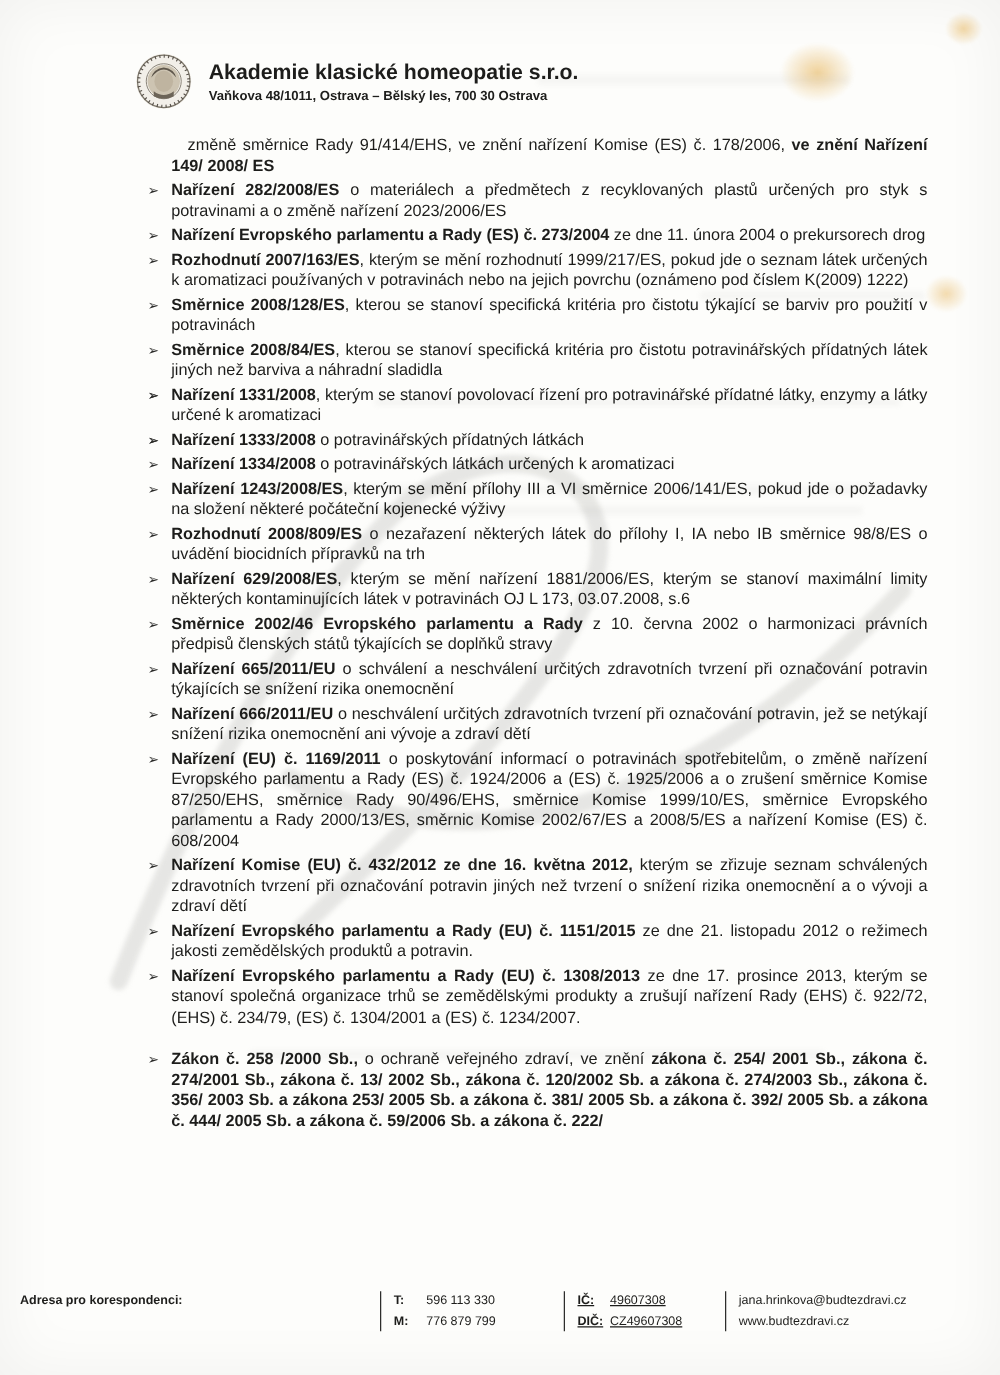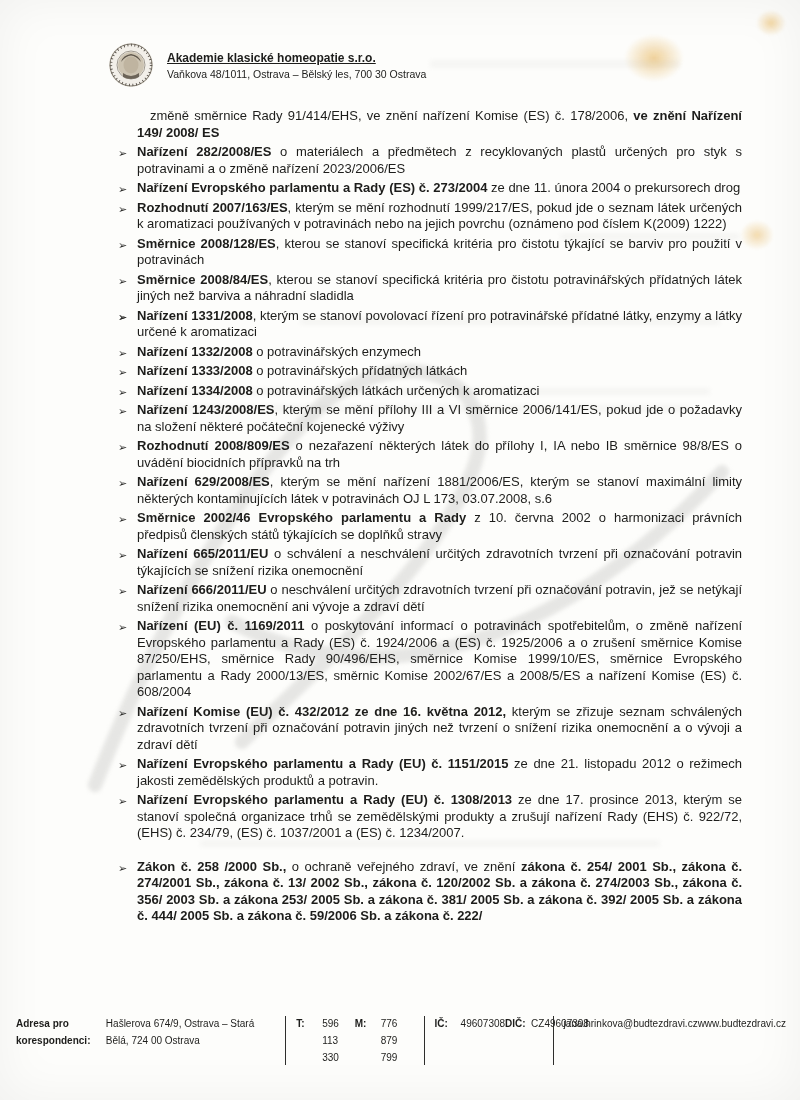--- a/index.html
+++ b/index.html
@@ -27,39 +27,39 @@
   .g1 { top: 60px; left: 430px; width: 250px; height: 8px; }
   .g2 { top: 233px; left: 560px; width: 180px; height: 7px; }
   .g3 { top: 318px; left: 300px; width: 420px; height: 7px; }
   .g4 { top: 388px; left: 150px; width: 560px; height: 7px; }
   .g5 { top: 405px; left: 150px; width: 540px; height: 7px; }
   .g6 { top: 840px; left: 200px; width: 460px; height: 7px; }
 
   
   header { position: absolute; top: 42px; left: 108px; display: flex; align-items: center; gap: 13px; }
   .logo { width: 46px; height: 46px; flex: none; }
-  .company { font-weight: bold; font-size: 12px; text-decoration: underline; }
-  .addr { font-size: 10.5px; margin-top: 3px; }
+  .company { font-weight: bold; font-size: 17px; }
+  .addr { font-size: 10.5px; margin-top: 3px; font-weight: bold; }
 
   
   main { position: absolute; top: 108px; left: 118px; width: 624px; font-size: 13px; line-height: 16.5px; }
   .intro { margin: 0 0 2px 0; padding-left: 19px; text-indent: 13px; text-align: justify; }
   .reg-list { list-style: none; margin: 0; padding: 0; }
   .reg-list li { position: relative; padding-left: 19px; margin-top: 3px; text-align: justify; }
   .reg-list li.gap { margin-top: 17px; }
   .marker { position: absolute; left: 0; top: 1px; font-size: 11px; color: #2a2a28; }
   .b { font-weight: bold; }
 
   
   footer { position: absolute; left: 16px; right: 14px; bottom: 34px;
     display: flex; align-items: stretch; font-size: 10px; line-height: 17px; }
-  .f-col  { display: flex; justify-content: space-between; }
+  .f-col  { display: flex; flex-direction: column; justify-content: space-between; }
   .f-addr { width: 278px; }
   .f-phone{ width: 126px; }
-  .f-ids  { width: 108px; }
+  .f-ids  { width: 108px; text-decoration: underline; }
   .f-web  { flex: 1; }
   .f-label{ font-weight: bold; }
   .f-row  { display: flex; }
   .f-row .f-label { width: 26px; flex: none; }
   .f-div  { width: 1px; background: #2e2e2c; margin: 1px 10px; }
 </style>
 </head>
 <body>
 
 <div class="page">
@@ -101,41 +101,40 @@
   <main>
     <p class="intro"><span>změně směrnice Rady 91/414/EHS, ve znění nařízení Komise (ES) č. 178/2006, </span><span class="b">ve znění Nařízení 149/ 2008/ ES</span></p>
     <ul class="reg-list">
         <li><span class="marker">➢</span><span class="itxt"><span class="b">Nařízení 282/2008/ES</span><span> o materiálech a předmětech z recyklovaných plastů určených pro styk s potravinami a o změně nařízení 2023/2006/ES</span></span></li>
         <li><span class="marker">➢</span><span class="itxt"><span class="b">Nařízení Evropského parlamentu a Rady (ES) č. 273/2004</span><span> ze dne 11. února 2004 o prekursorech drog</span></span></li>
         <li><span class="marker">➢</span><span class="itxt"><span class="b">Rozhodnutí 2007/163/ES</span><span>, kterým se mění rozhodnutí 1999/217/ES, pokud jde o seznam látek určených k aromatizaci používaných v potravinách nebo na jejich povrchu (oznámeno pod číslem K(2009) 1222)</span></span></li>
         <li><span class="marker">➢</span><span class="itxt"><span class="b">Směrnice 2008/128/ES</span><span>, kterou se stanoví specifická kritéria pro čistotu týkající se barviv pro použití v potravinách</span></span></li>
         <li><span class="marker">➢</span><span class="itxt"><span class="b">Směrnice 2008/84/ES</span><span>, kterou se stanoví specifická kritéria pro čistotu potravinářských přídatných látek jiných než barviva a náhradní sladidla</span></span></li>
         <li><span class="marker">➢</span></li>
         <li><span class="marker">➢</span><span class="itxt"><span class="b">Nařízení 1331/2008</span><span>, kterým se stanoví povolovací řízení pro potravinářské přídatné látky, enzymy a látky určené k aromatizaci</span></span></li>
-        <li><span class="marker">➢</span><span class="itxt"><span class="b">Nařízení 1332/2008</span><span> o potravinářských enzymech</span></span></li>
+        <li><span class="marker">➢</span></li>
         <li><span class="marker">➢</span><span class="itxt"><span class="b">Nařízení 1333/2008</span><span> o potravinářských přídatných látkách</span></span></li>
         <li><span class="marker">➢</span><span class="itxt"><span class="b">Nařízení 1334/2008</span><span> o potravinářských látkách určených k aromatizaci</span></span></li>
         <li><span class="marker">➢</span><span class="itxt"><span class="b">Nařízení 1243/2008/ES</span><span>, kterým se mění přílohy III a VI směrnice 2006/141/ES, pokud jde o požadavky na složení některé počáteční kojenecké výživy</span></span></li>
         <li><span class="marker">➢</span><span class="itxt"><span class="b">Rozhodnutí 2008/809/ES</span><span> o nezařazení některých látek do přílohy I, IA nebo IB směrnice 98/8/ES o uvádění biocidních přípravků na trh</span></span></li>
         <li><span class="marker">➢</span><span class="itxt"><span class="b">Nařízení 629/2008/ES</span><span>, kterým se mění nařízení 1881/2006/ES, kterým se stanoví maximální limity některých kontaminujících látek v potravinách OJ L 173, 03.07.2008, s.6</span></span></li>
         <li><span class="marker">➢</span><span class="itxt"><span class="b">Směrnice 2002/46 Evropského parlamentu a Rady</span><span> z 10. června 2002 o harmonizaci právních předpisů členských států týkajících se doplňků stravy</span></span></li>
         <li><span class="marker">➢</span><span class="itxt"><span class="b">Nařízení 665/2011/EU</span><span> o schválení a neschválení určitých zdravotních tvrzení při označování potravin týkajících se snížení rizika onemocnění</span></span></li>
         <li><span class="marker">➢</span><span class="itxt"><span class="b">Nařízení 666/2011/EU</span><span> o neschválení určitých zdravotních tvrzení při označování potravin, jež se netýkají snížení rizika onemocnění ani vývoje a zdraví dětí</span></span></li>
         <li><span class="marker">➢</span><span class="itxt"><span class="b">Nařízení (EU) č. 1169/2011</span><span> o poskytování informací o potravinách spotřebitelům, o změně nařízení Evropského parlamentu a Rady (ES) č. 1924/2006 a (ES) č. 1925/2006 a o zrušení směrnice Komise 87/250/EHS, směrnice Rady 90/496/EHS, směrnice Komise 1999/10/ES, směrnice Evropského parlamentu a Rady 2000/13/ES, směrnic Komise 2002/67/ES a 2008/5/ES a nařízení Komise (ES) č. 608/2004</span></span></li>
         <li><span class="marker">➢</span><span class="itxt"><span class="b">Nařízení Komise (EU) č. 432/2012 ze dne 16. května 2012,</span><span> kterým se zřizuje seznam schválených zdravotních tvrzení při označování potravin jiných než tvrzení o snížení rizika onemocnění a o vývoji a zdraví dětí</span></span></li>
         <li><span class="marker">➢</span><span class="itxt"><span class="b">Nařízení Evropského parlamentu a Rady (EU) č. 1151/2015</span><span> ze dne 21. listopadu 2012 o režimech jakosti zemědělských produktů a potravin.</span></span></li>
-        <li><span class="marker">➢</span><span class="itxt"><span class="b">Nařízení Evropského parlamentu a Rady (EU) č. 1308/2013</span><span> ze dne 17. prosince 2013, kterým se stanoví společná organizace trhů se zemědělskými produkty a zrušují nařízení Rady (EHS) č. 922/72, (EHS) č. 234/79, (ES) č. 1037/2001 a (ES) č. 1234/2007.</span></span></li>
+        <li><span class="marker">➢</span><span class="itxt"><span class="b">Nařízení Evropského parlamentu a Rady (EU) č. 1308/2013</span><span> ze dne 17. prosince 2013, kterým se stanoví společná organizace trhů se zemědělskými produkty a zrušují nařízení Rady (EHS) č. 922/72, (EHS) č. 234/79, (ES) č. 1304/2001 a (ES) č. 1234/2007.</span></span></li>
         <li class="gap"><span class="marker">➢</span><span class="itxt"><span class="b">Zákon č. 258 /2000 Sb.,</span><span> o ochraně veřejného zdraví, ve znění </span><span class="b">zákona č. 254/ 2001 Sb., zákona č. 274/2001 Sb., zákona č. 13/ 2002 Sb., zákona č. 120/2002 Sb. a zákona č. 274/2003 Sb., zákona č. 356/ 2003 Sb. a zákona 253/ 2005 Sb. a zákona č. 381/ 2005 Sb. a zákona č. 392/ 2005 Sb. a zákona č. 444/ 2005 Sb. a zákona č. 59/2006 Sb. a zákona č. 222/</span></span></li>
       </ul>
   </main>
 
   <footer>
     <div class="f-col f-addr">
       <div class="f-label">Adresa pro korespondenci:</div>
-      <div class="f-val">Hašlerova 674/9, Ostrava – Stará Bělá, 724 00 Ostrava</div>
     </div>
     <div class="f-div"></div>
     <div class="f-col f-phone">
       <div class="f-row">
         <span class="f-label">T:</span>
         <span class="f-val">596 113 330</span>
       </div>
       <div class="f-row">
         <span class="f-label">M:</span>
         <span class="f-val">776 879 799</span>

